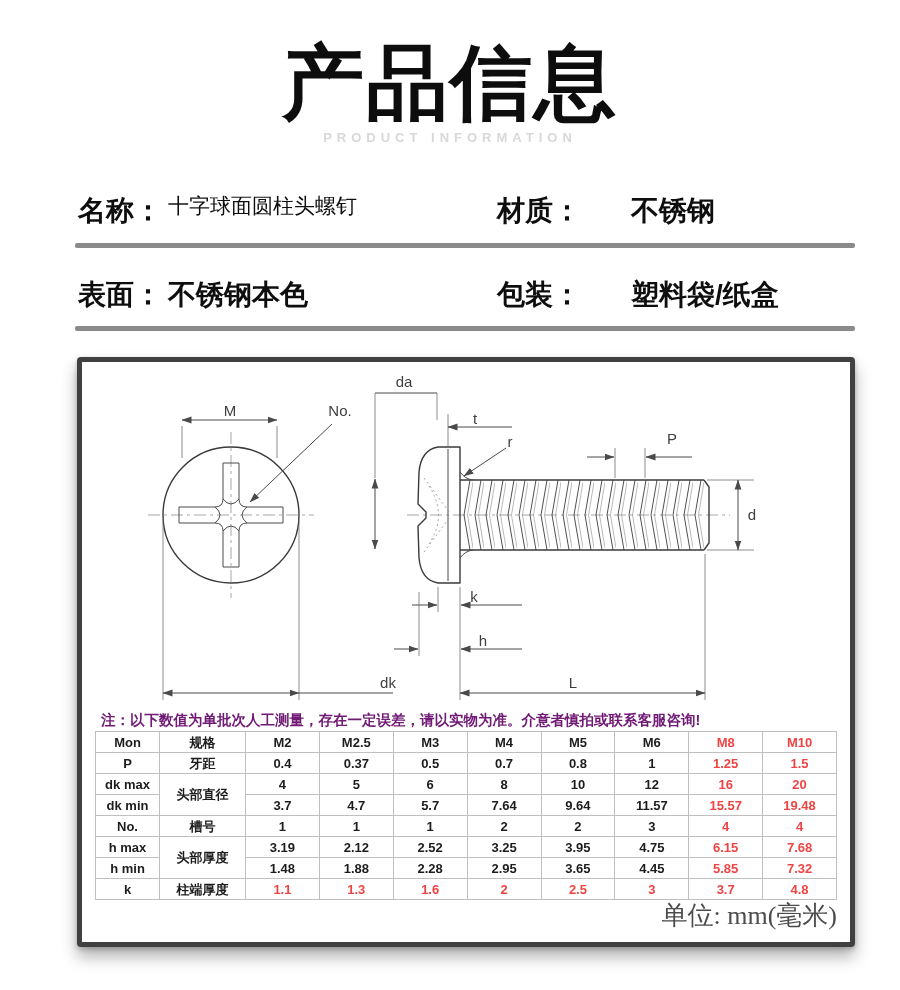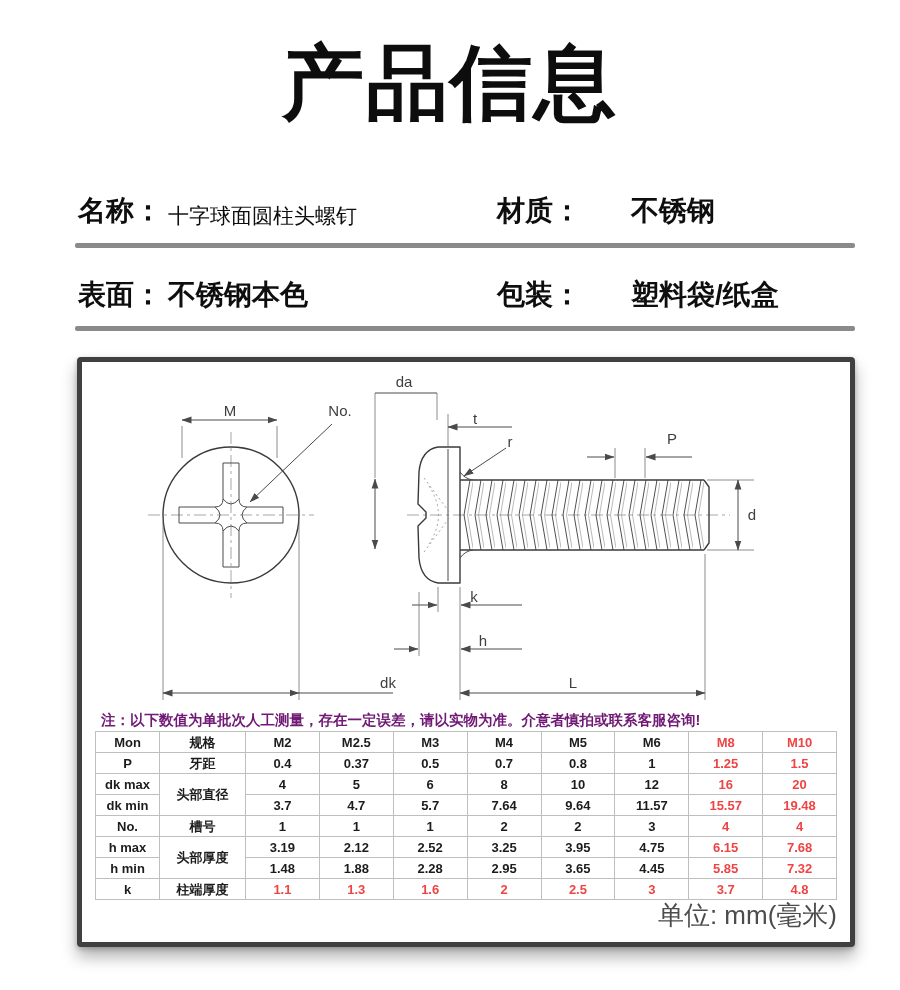--- a/index.html
+++ b/index.html
@@ -7,21 +7,21 @@
     width:900px;height:990px;position:relative;background:#ffffff;
     font-family:"Liberation Sans","DejaVu Sans",sans-serif;color:#111;
     overflow:hidden;
   }
   
   .title-wrap{position:absolute;left:0;top:40px;width:900px;text-align:center;}
   .title-main{font-size:82px;line-height:1.05;font-weight:800;letter-spacing:2px;color:#0d0d0d;}
   .title-sub{margin-top:4px;font-size:13px;font-weight:600;letter-spacing:5px;color:#d8d8d8;}
   
   .spec-row{position:absolute;left:78px;width:780px;height:40px;}
-  .spec-row .pair{position:absolute;top:0;white-space:nowrap;display:flex;align-items:flex-end;}
+  .spec-row .pair{position:absolute;top:0;white-space:nowrap;display:flex;align-items:flex-start;}
   .pair-left{left:0;}
   .pair-right{left:419px;gap:44px;}
   .spec-label{font-size:28px;font-weight:700;color:#0e0e0e;}
   .spec-value{font-size:28px;font-weight:600;color:#0e0e0e;margin-left:6px;}
   .spec-value.small{font-size:21px;font-weight:500;}
   .divider{position:absolute;left:75px;width:780px;height:5px;background:#8a8a8a;border-radius:2px;}
   
   .panel{
     position:absolute;left:77px;top:357px;width:768px;height:580px;
     background:#ffffff;border:5px solid #404040;border-radius:4px;
@@ -42,27 +42,28 @@
     position:absolute;left:13px;top:369px;width:742px;
     border-collapse:collapse;table-layout:fixed;font-size:13px;border-radius:29px;
   }
   table.spec col.c-code{width:64px;}
   table.spec col.c-name{width:86px;}
   table.spec th,table.spec td{
     border:1px solid #bfbfbf;text-align:center;padding:1.5px 0;
     font-weight:700;color:#1c1c1c;height:17px;line-height:17px;
   }
   table.spec .muted{color:#ef4444;font-weight:700;}
-  .unit{position:absolute;left:13px;top:536px;width:742px;text-align:right;font-size:26px;font-weight:500;color:#4c4c4c;}
+  .unit{position:absolute;left:13px;top:536px;width:742px;text-align:right;font-size:26px;font-weight:500;color:#4c4c4c;font-family:Liberation Serif, serif;}
 </style>
 </head>
 <body>
 
 <div class="title-wrap">
   <div class="title-main">产品信息</div>
+  <div class="title-sub">PRODUCT INFORMATION</div>
 </div>
 
 <div class="spec-row" style="top:192px;">
   <div class="pair pair-left">
     <span class="spec-label">名称：</span>
     <span class="spec-value small">十字球面圆柱头螺钉</span>
   </div>
   <div class="pair pair-right">
     <span class="spec-label">材质：</span>
     <span class="spec-value">不锈钢</span>

